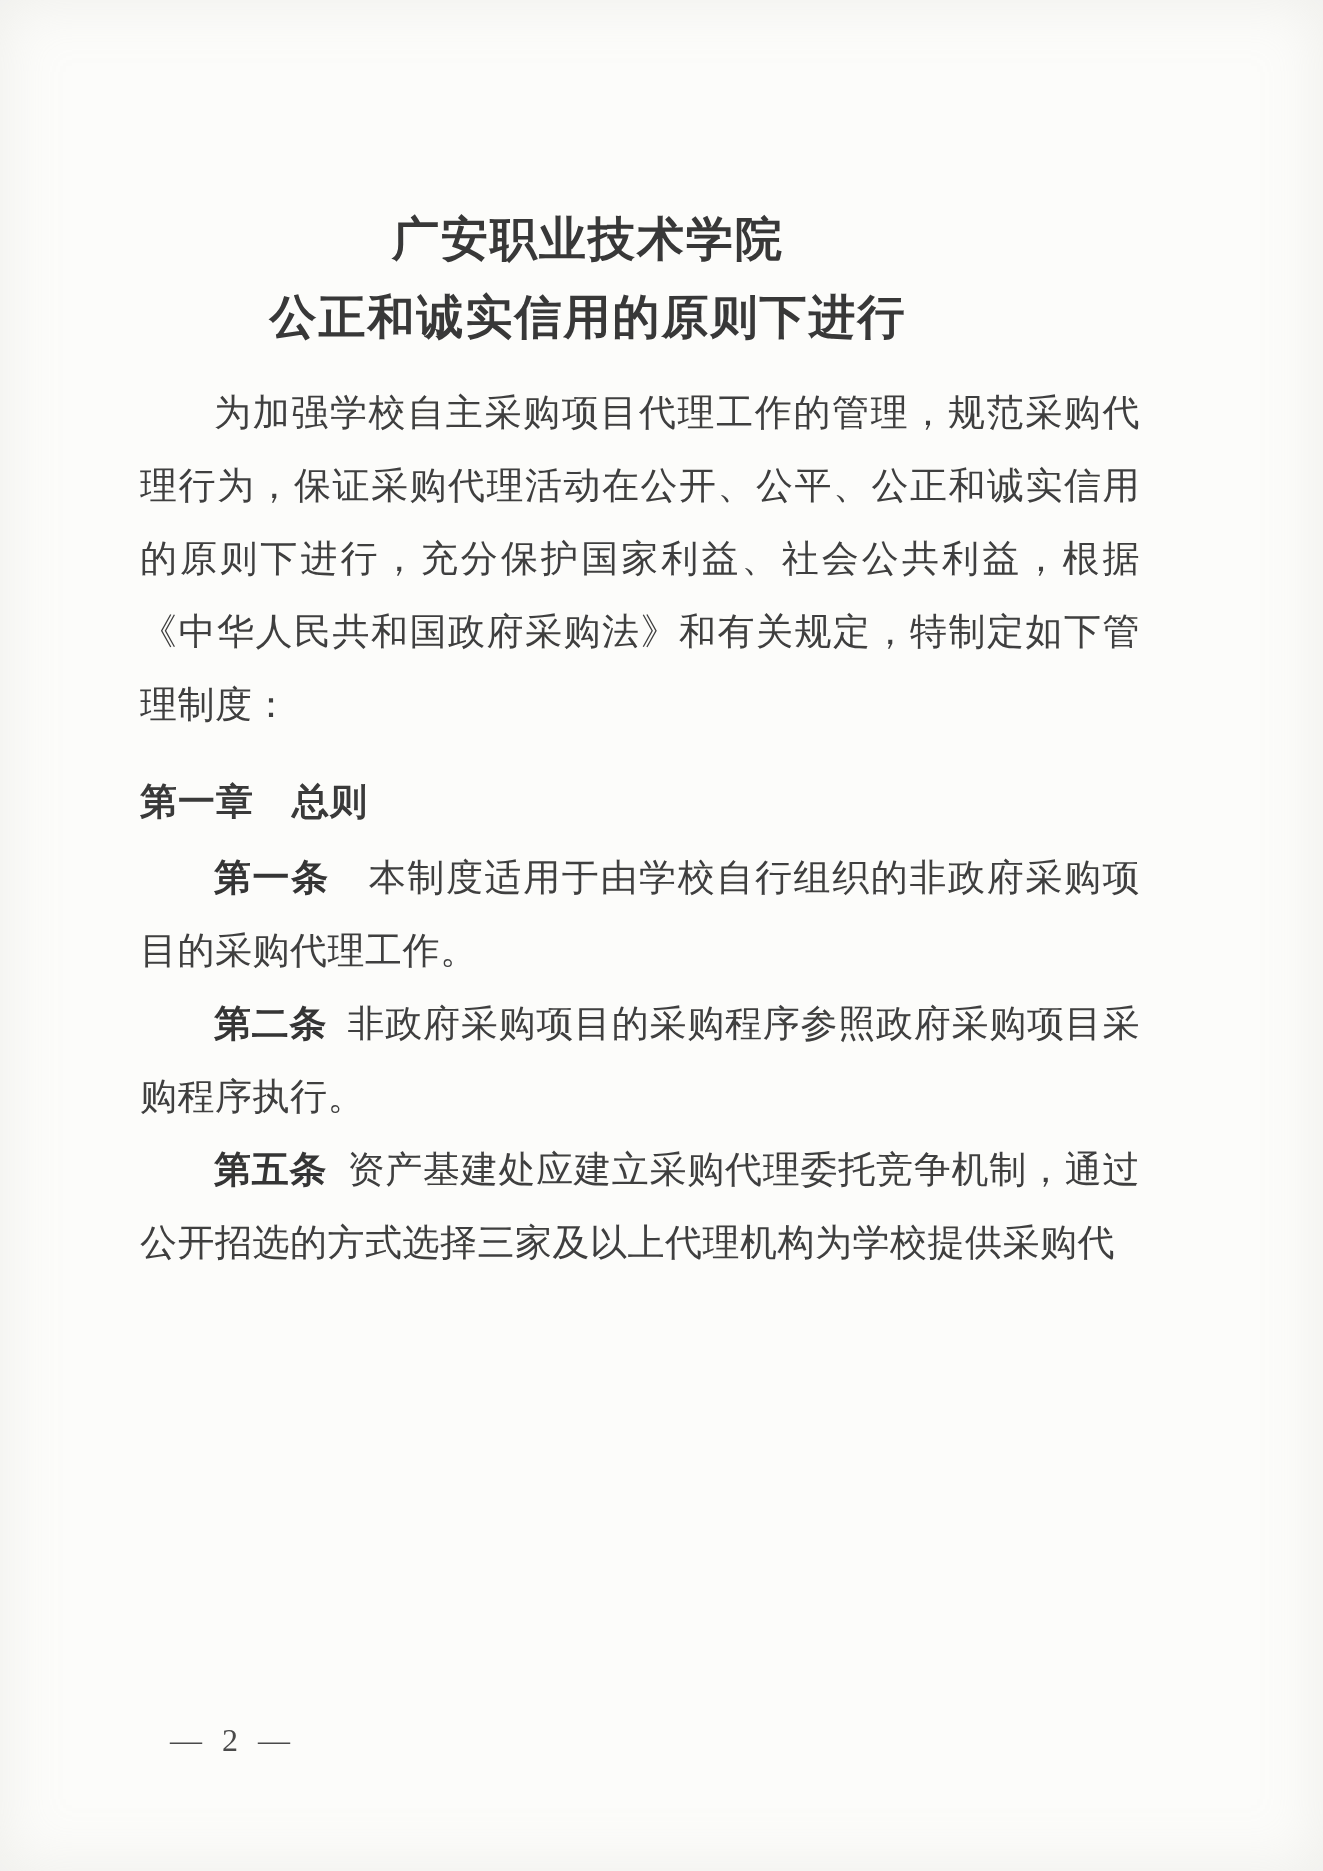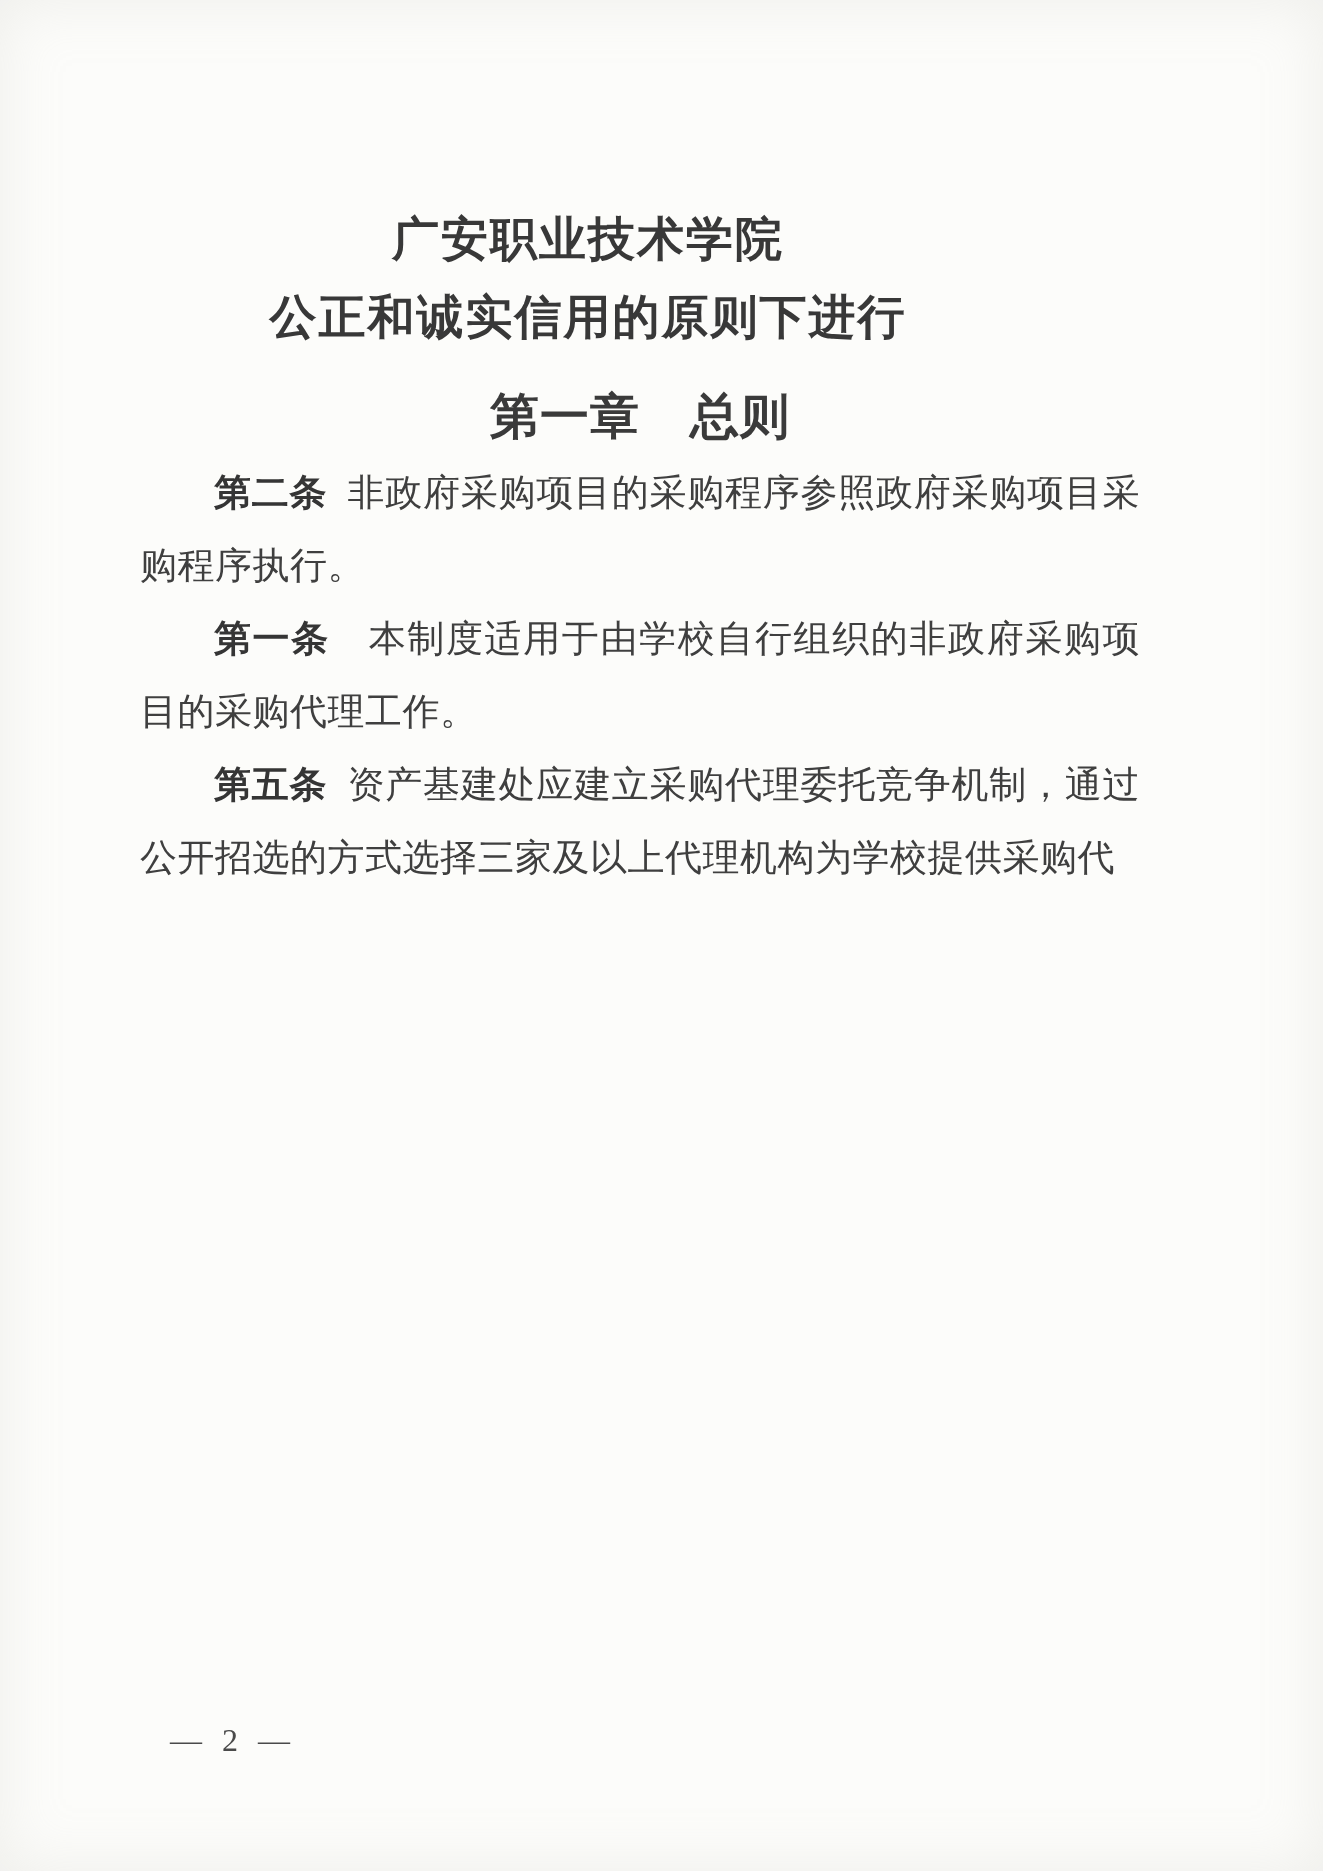--- a/index.html
+++ b/index.html
@@ -36,22 +36,21 @@
   .intro {
     margin: 20px 0 0 0;
     font-size: 37px;
     line-height: 73px;
     text-align: justify;
     text-indent: 2em;
     letter-spacing: 0.5px;
   }
   .chapter-heading {
     margin: 30px 0 8px 0;
-    text-align: center;
-    font-size: 49px;
+    font-size: 37px;
     font-weight: bold;
     line-height: 62px;
     color: #3a3a3a;
     letter-spacing: 1px;
   }
   .article {
     margin: 0;
     font-size: 37px;
     line-height: 73px;
     text-align: justify;
@@ -79,26 +78,27 @@
 <body>
 
 <div class="page">
   <div class="content">
 
     <h1 class="doc-title">
       <div>广安职业技术学院</div>
       <div>公正和诚实信用的原则下进行</div>
     </h1>
 
+    <p class="intro">为加强学校自主采购项目代理工作的管理，规范采购代理行为，保证采购代理活动在公开、公平、公正和诚实信用的原则下进行，充分保护国家利益、社会公共利益，根据《中华人民共和国政府采购法》和有关规定，特制定如下管理制度：</p>
 
     <h2 class="chapter-heading">第一章　总则</h2>
 
+    <p class="article"><span class="art-label wide">第一条</span><span>本制度适用于由学校自行组织的非政府采购项目的采购代理工作。</span></p>
+
     <p class="article"><span class="art-label">第二条</span><span>非政府采购项目的采购程序参照政府采购项目采购程序执行。</span></p>
-
-    <p class="article"><span class="art-label wide">第一条</span><span>本制度适用于由学校自行组织的非政府采购项目的采购代理工作。</span></p>
 
 
 
 
     <p class="article"><span class="art-label">第五条</span><span>资产基建处应建立采购代理委托竞争机制，通过公开招选的方式选择三家及以上代理机构为学校提供采购代</span></p>
 
   </div>
 
   <div class="page-number">— 2 —</div>
 </div>

